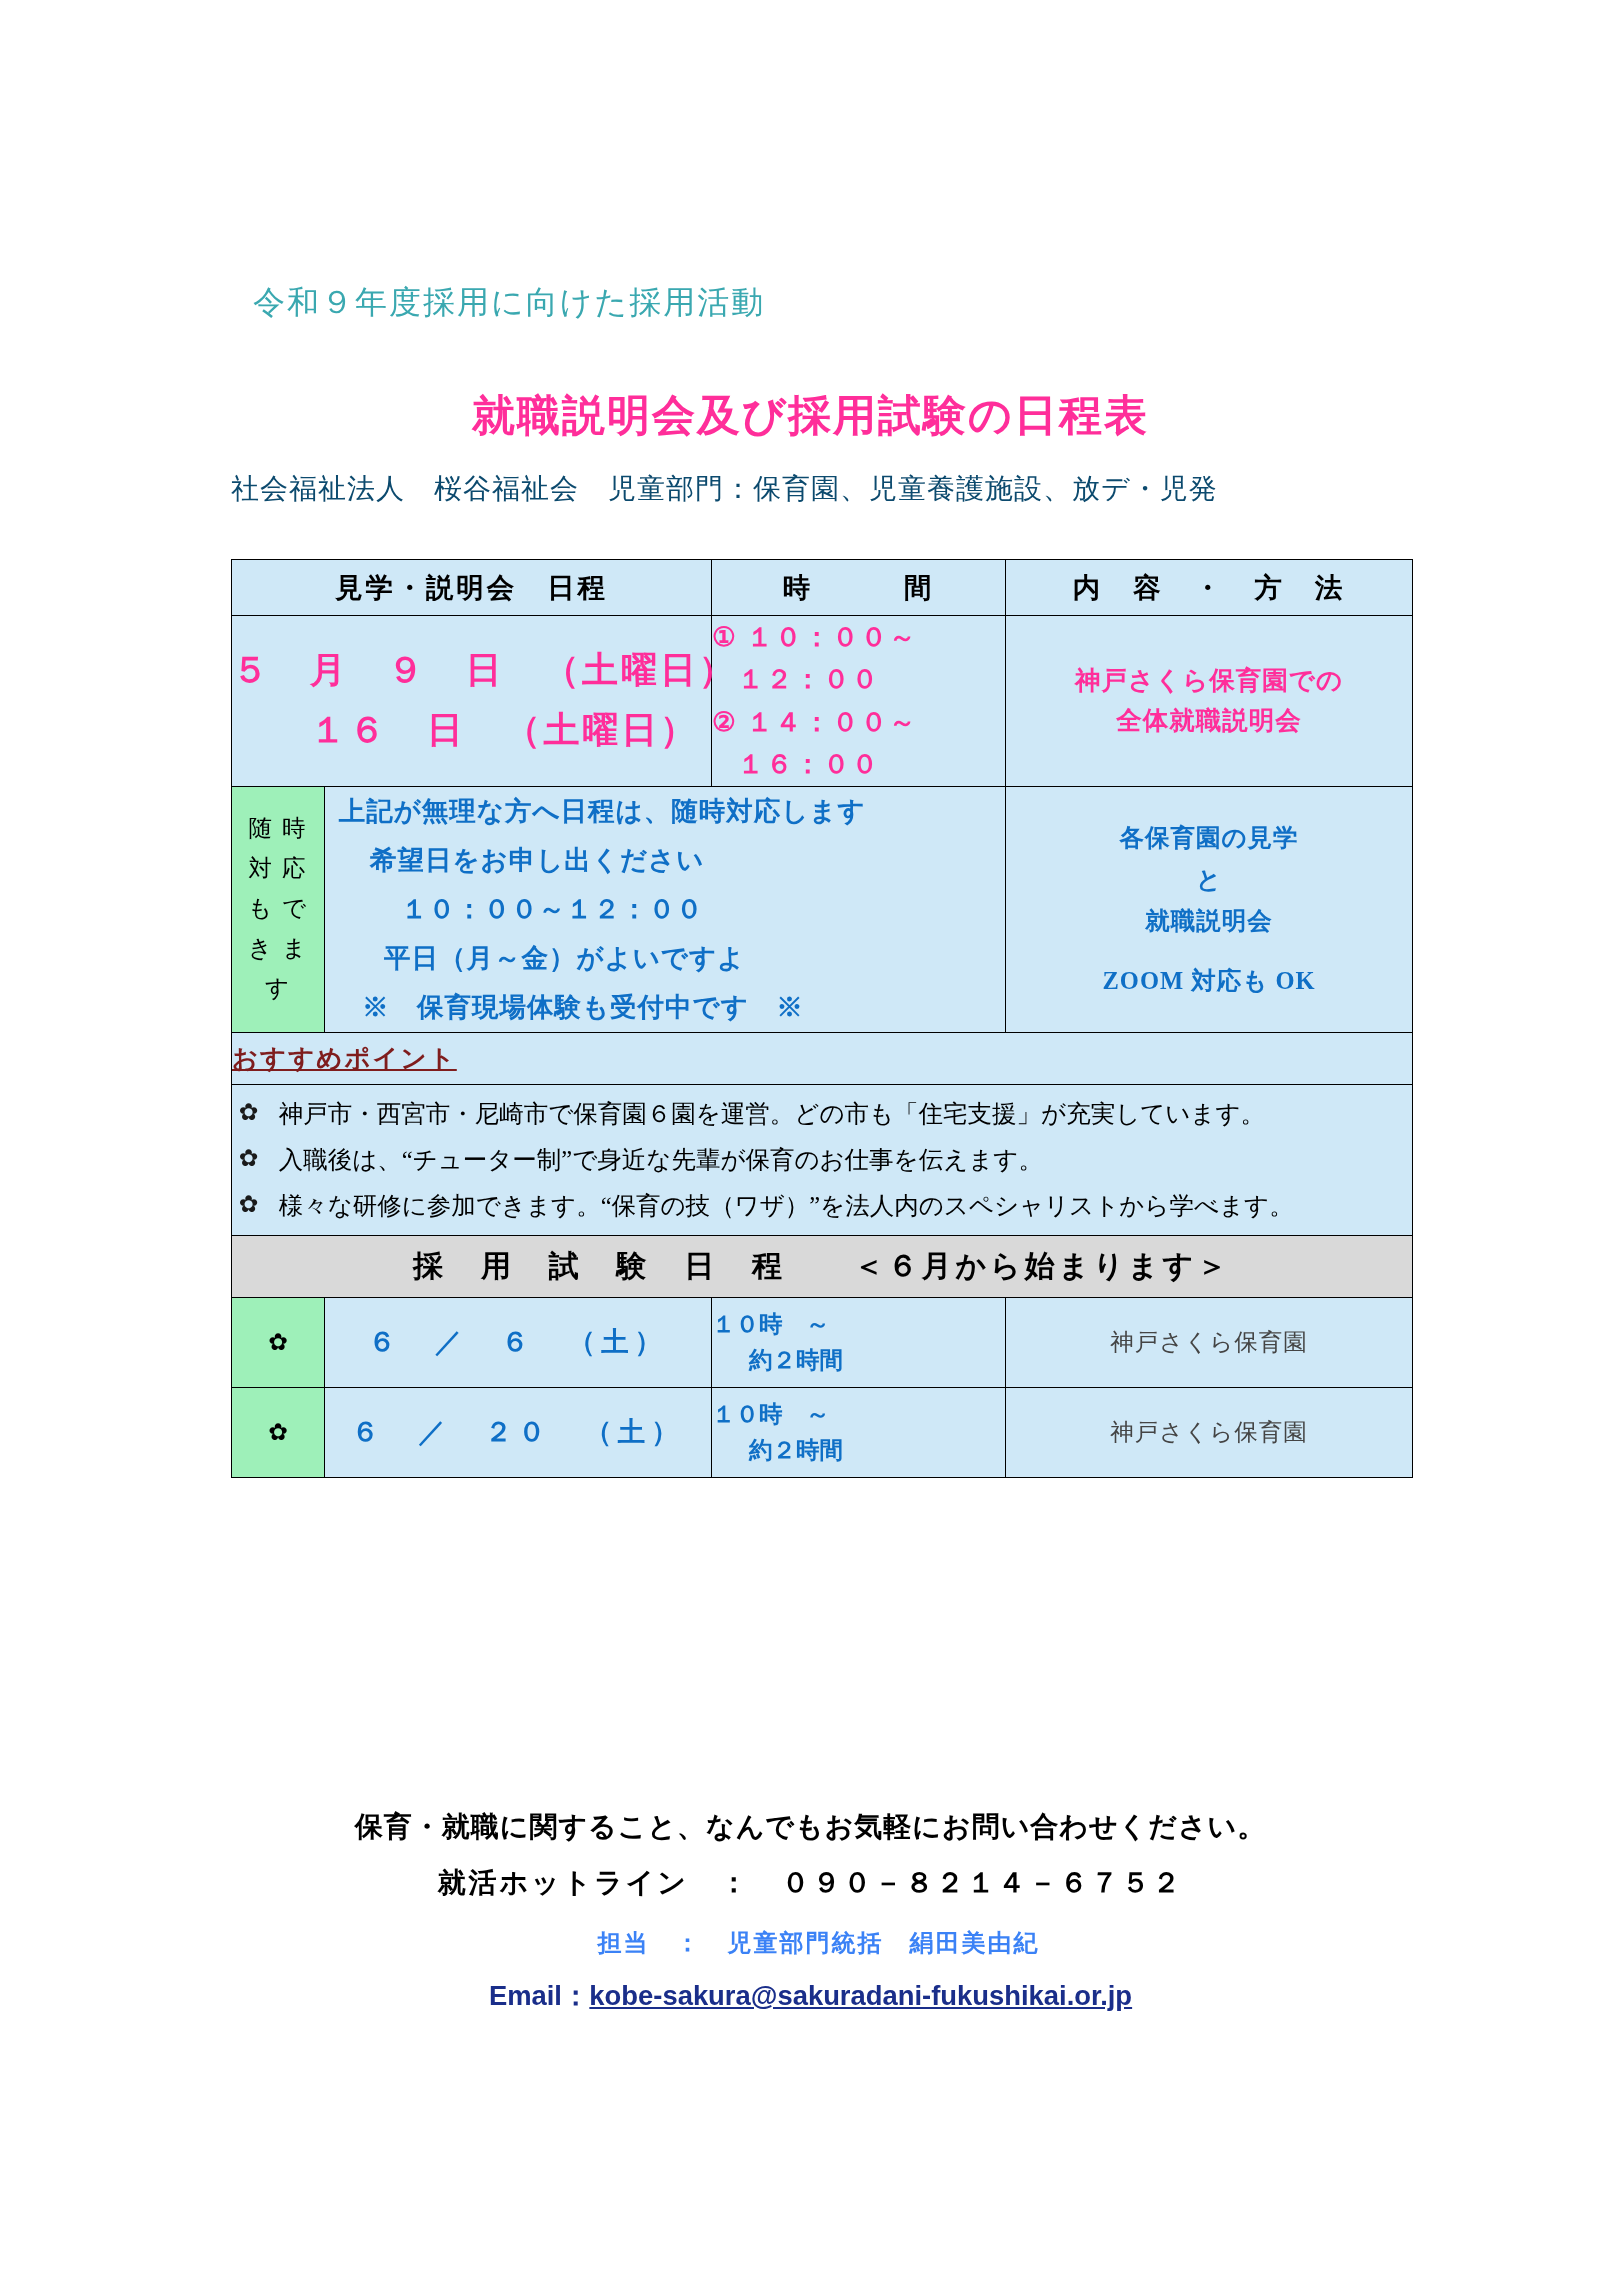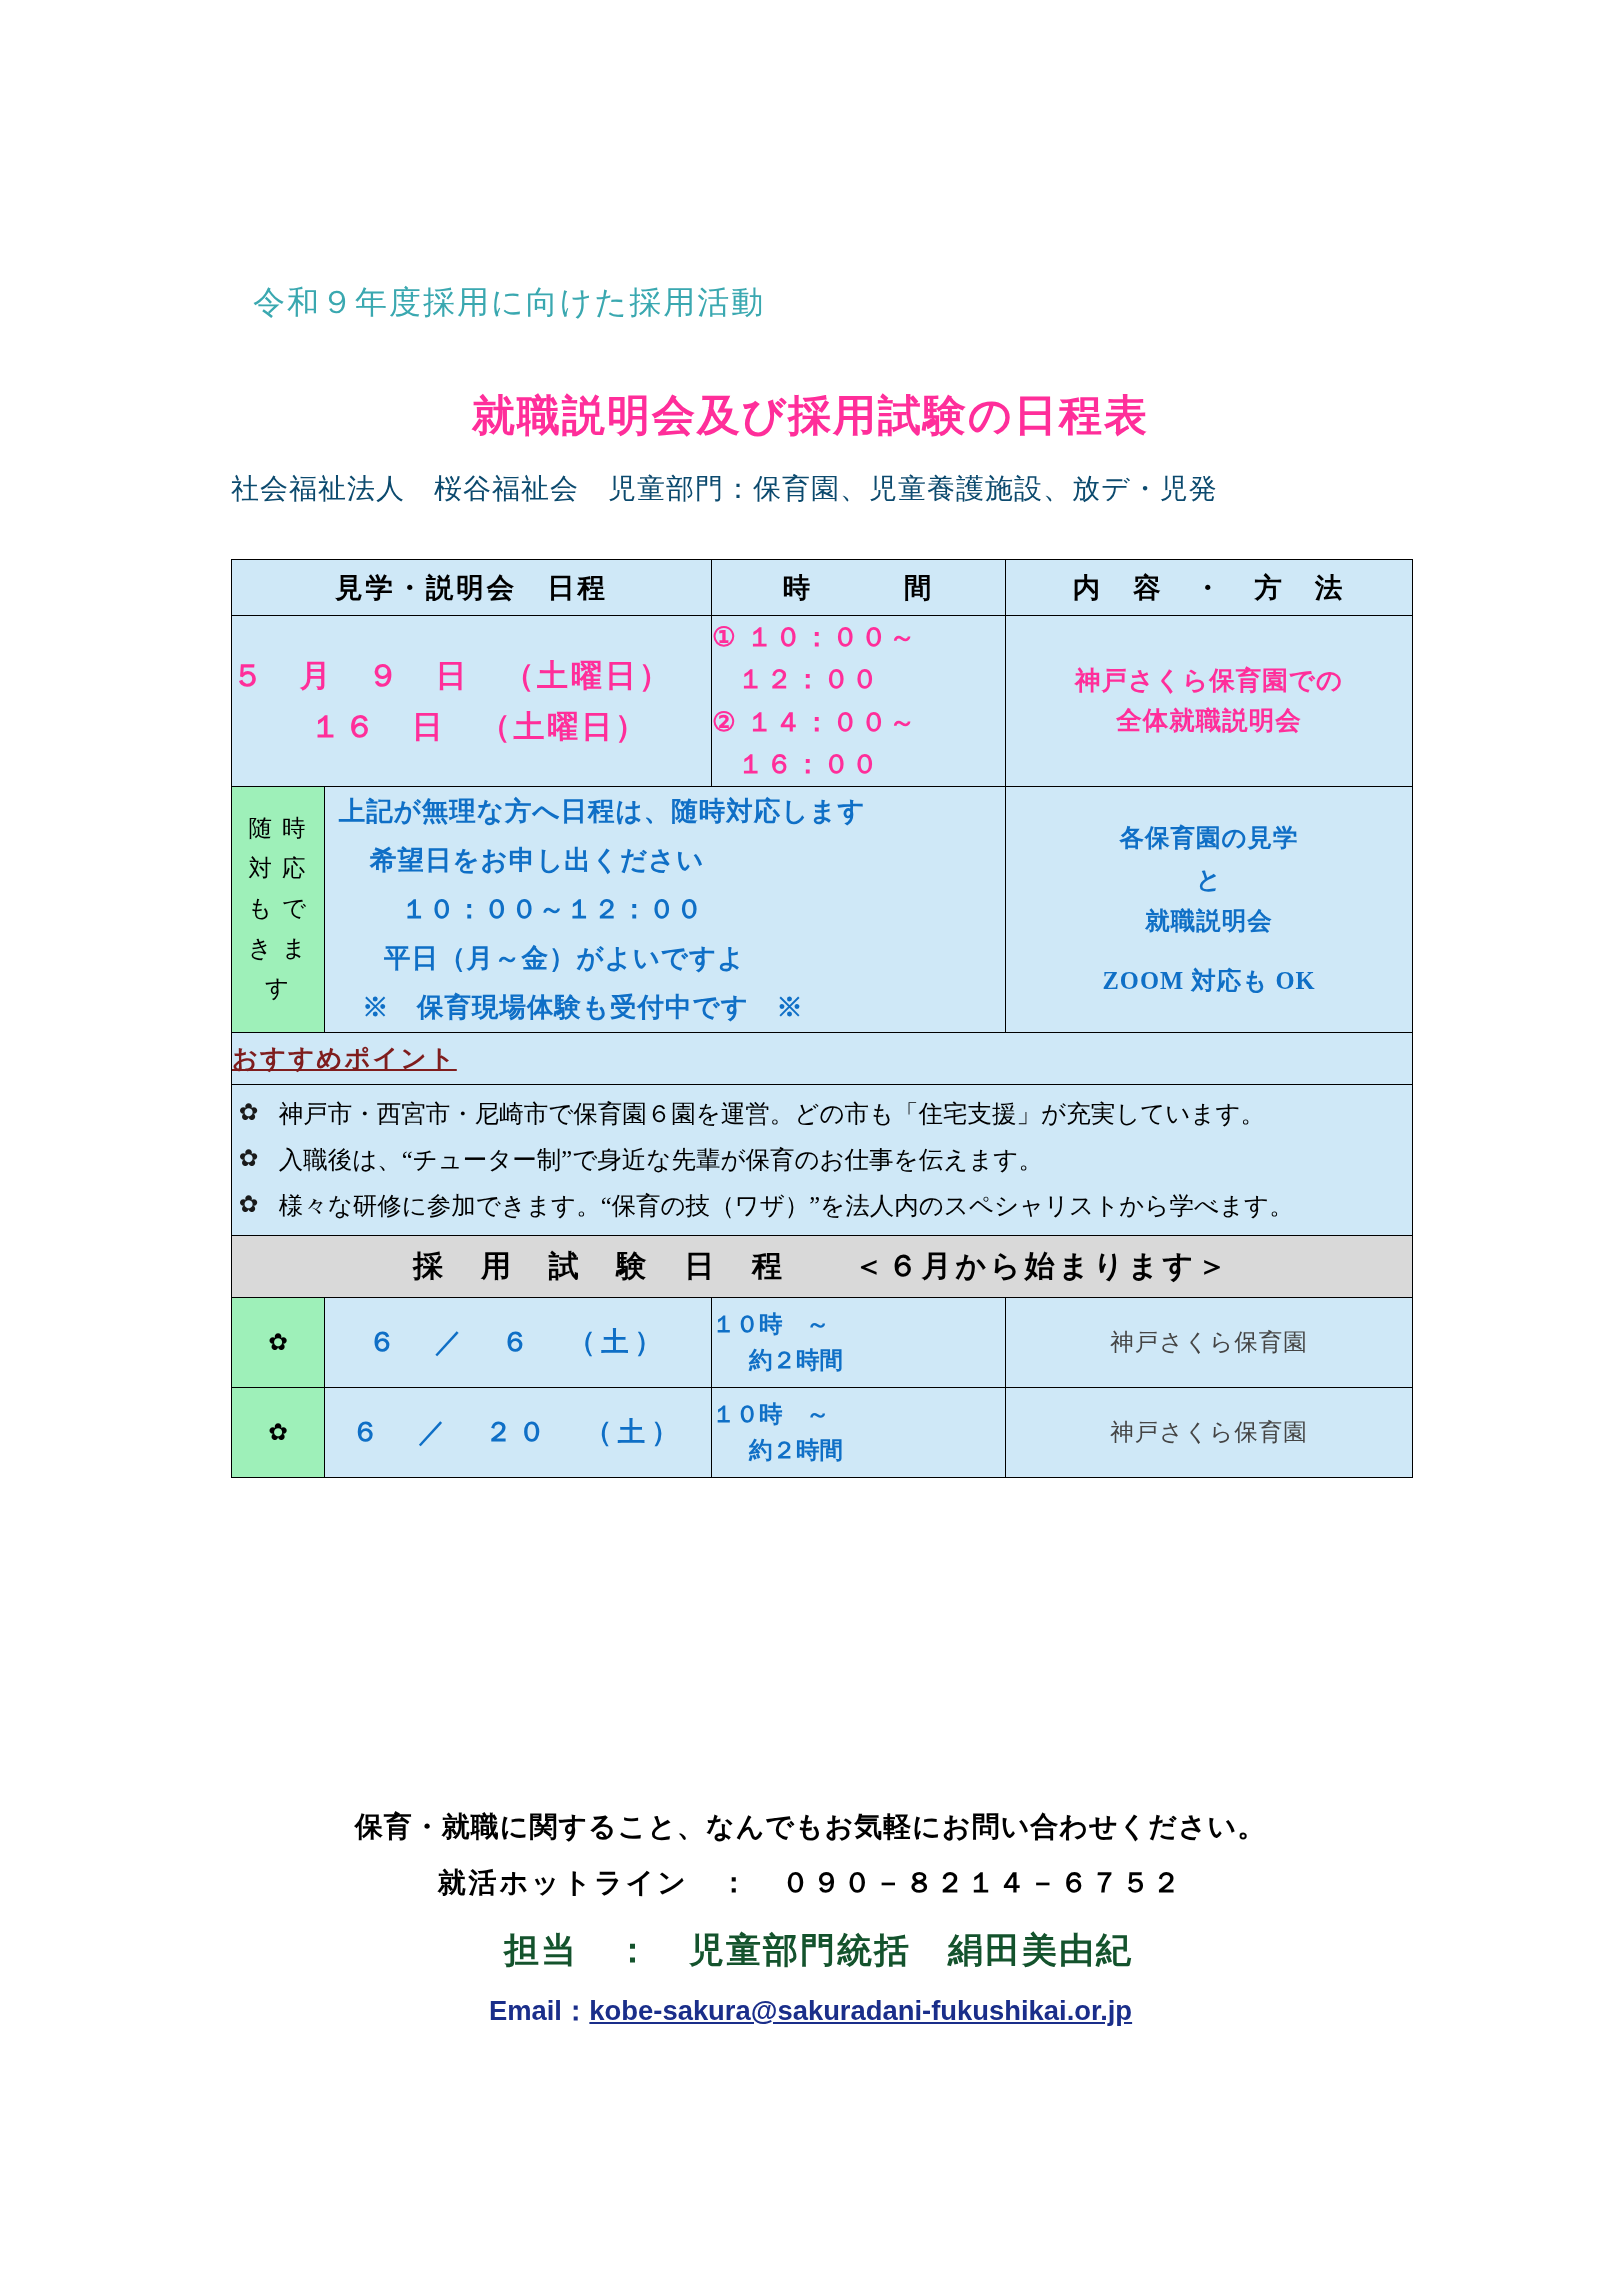--- a/index.html
+++ b/index.html
@@ -85,21 +85,21 @@
   }
 
   .pink-txt {
     color: #ff2e9a;
     font-weight: bold;
     font-family: "Liberation Serif", serif;
   }
 
   .dates-cell {
     padding: 25.5px 0 25.5px 23.5px;
-    font-size: 31px;
+    font-size: 36px;
     line-height: 1.65;
     letter-spacing: 2.9px;
     white-space: nowrap;
     margin-left: 23px;
   }
   .time-cell {
     padding: 25.5px 0 25.5px 21.6px;
     font-size: 26.5px;
     line-height: 1.6;
     letter-spacing: 2px;
@@ -253,24 +253,24 @@
   .f2 {
     font-size: 28px;
     letter-spacing: 2.9px;
     font-weight: bold;
     color: #000000;
     font-family: "Liberation Serif", serif;
     margin-bottom: 25px;
     white-space: nowrap;
   }
   .f3 {
-    font-size: 35px;
-    letter-spacing: 2px;
-    font-weight: bold;
-    color: #14532d;
+    font-size: 24px;
+    letter-spacing: 2px;
+    font-weight: bold;
+    color: #3b82f6;
     font-family: "Liberation Serif", serif;
     margin-bottom: 19.6px;
     white-space: nowrap;
     padding-left: 16px;
   }
   .f4 {
     font-size: 27.4px;
     font-weight: bold;
     color: #1a2e8a;
     font-family: "Liberation Sans", sans-serif;

